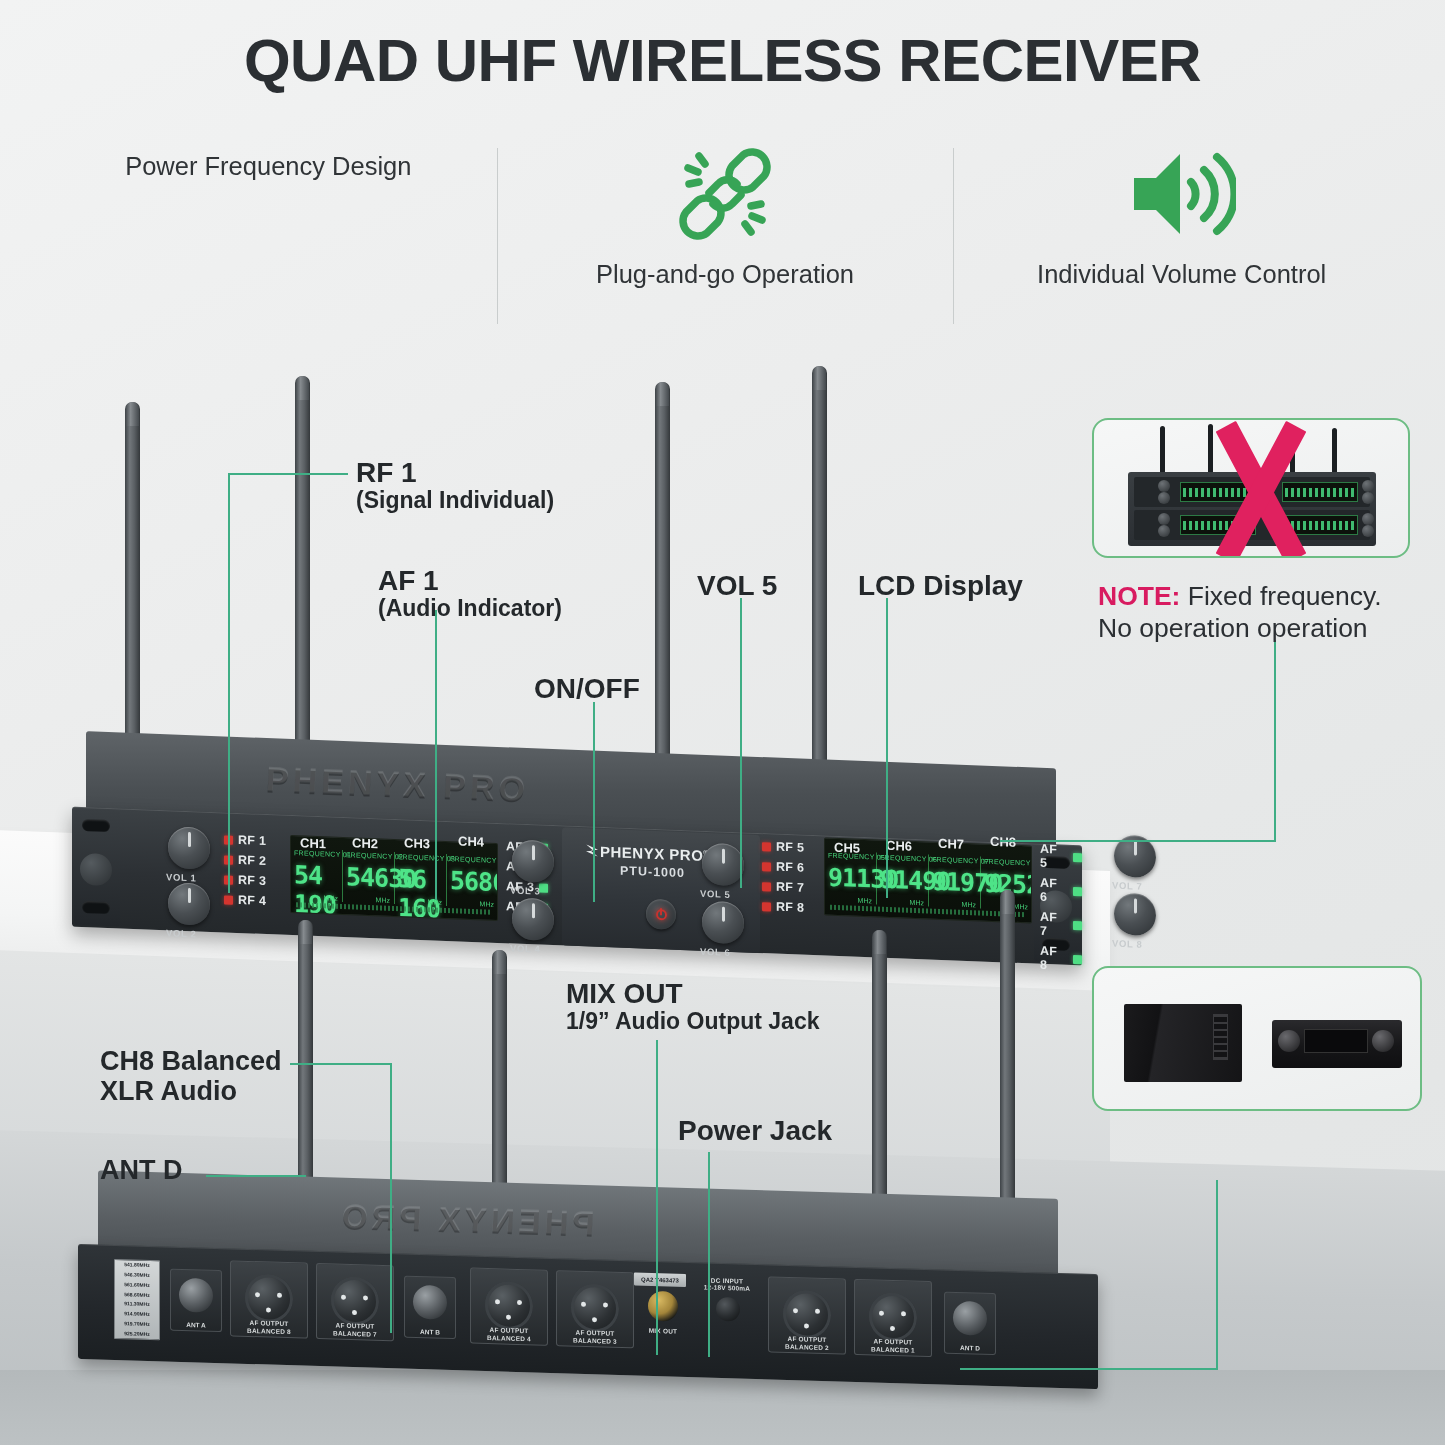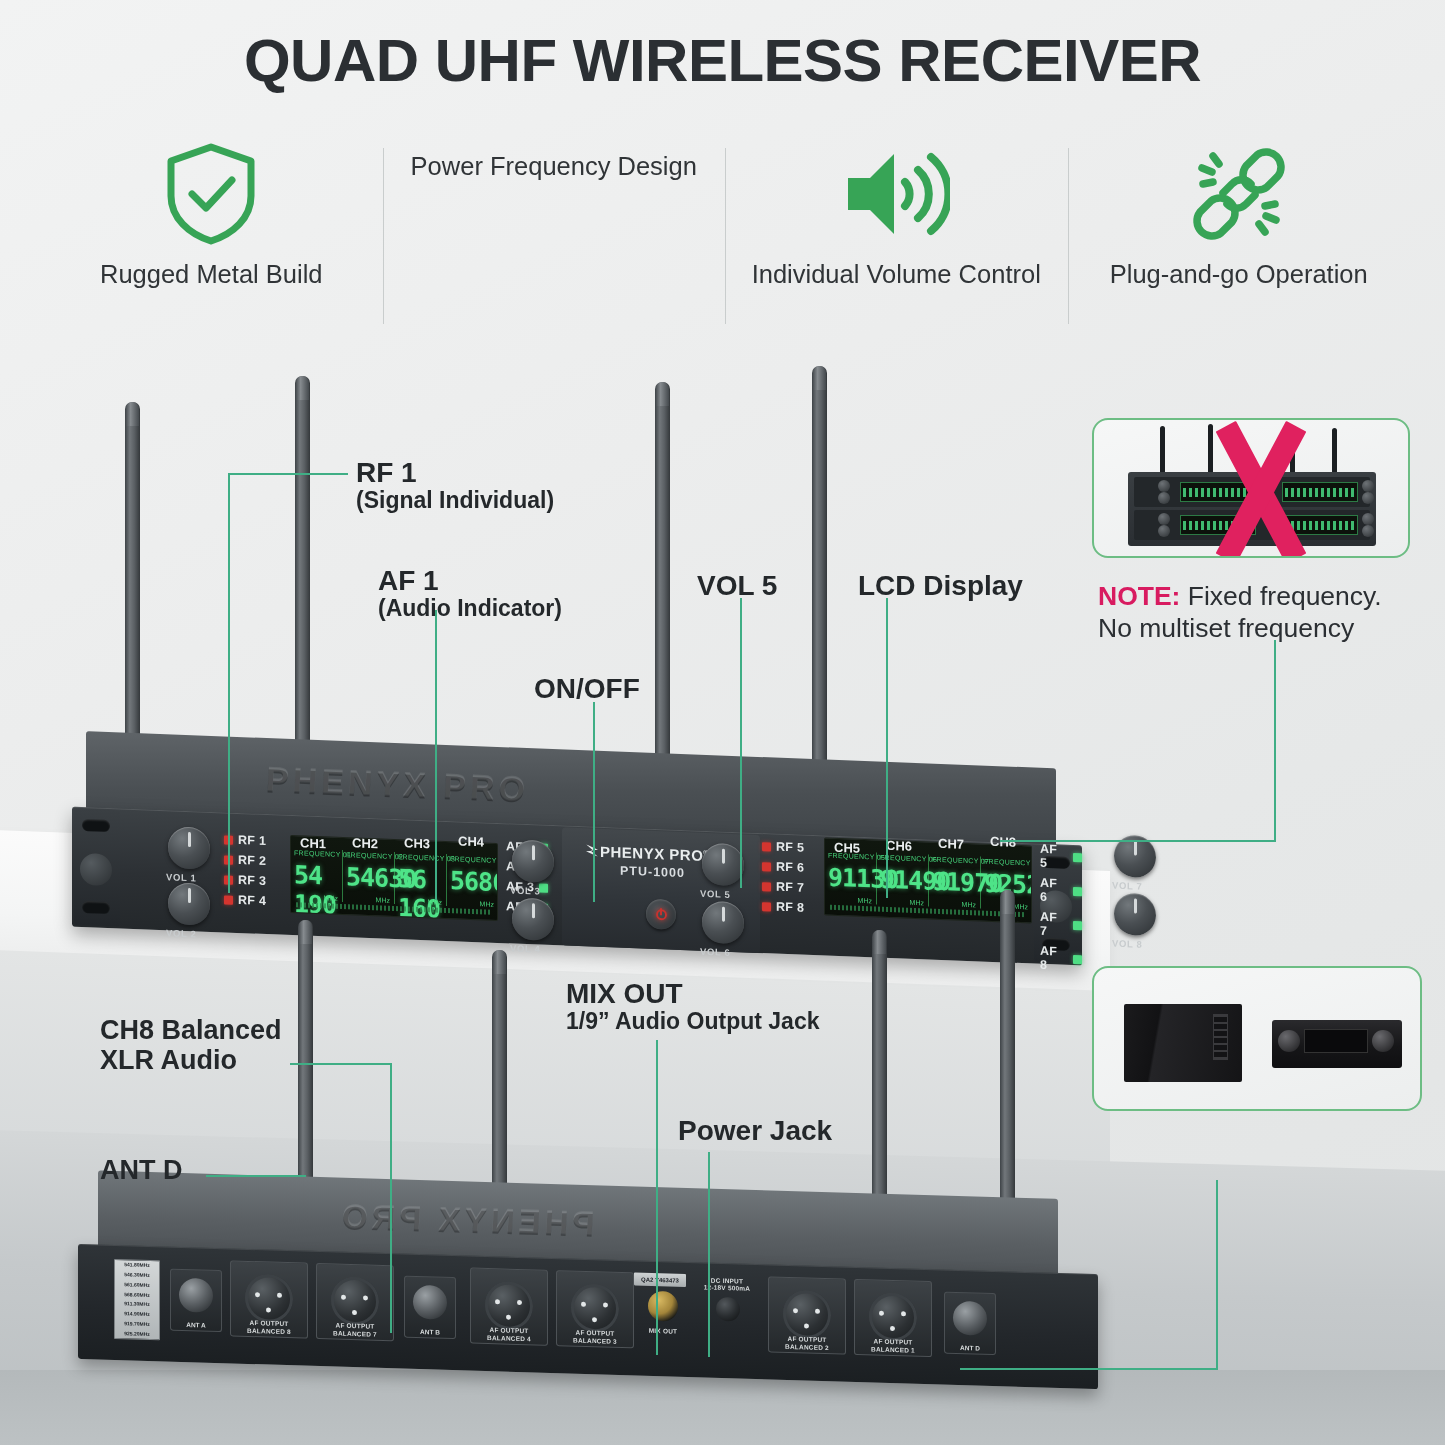--- a/index.html
+++ b/index.html
@@ -397,63 +397,54 @@
     background: #0a0a0c; border: 1px solid #333;
   }
 </style>
 </head>
 <body>
 
 <div id="header-title">QUAD UHF WIRELESS RECEIVER</div>
 
 <div id="feature-row">
 
-  <div class="feature">
-    <div class="feature-icon">
-      <svg width="96" height="104" viewBox="0 0 96 104">
-        <path d="M48 5 L88 19 V54 C88 76 70 92 48 99 C26 92 8 76 8 54 V19 Z" fill="none" stroke="#37a456" stroke-width="7" stroke-linejoin="round"></path>
-        <path d="M29 52 L43 66 L69 38" fill="none" stroke="#37a456" stroke-width="7" stroke-linecap="round" stroke-linejoin="round"></path>
-      </svg>
-    </div>
-    <div class="feature-label">Rugged Metal Build</div>
-  </div>
 
   <div class="feature">
     <div class="feature-label">Power Frequency Design</div>
-  </div>
-
-  <div class="feature">
-    <div class="feature-icon">
-      <svg width="108" height="100" viewBox="0 0 108 100">
-        <path d="M6 34 H28 L52 10 V90 L28 66 H6 Z" fill="#37a456"></path>
-        <g fill="none" stroke="#37a456" stroke-width="8" stroke-linecap="round">
-          <path d="M63 38 A18 18 0 0 1 63 62"></path>
-          <path d="M76 26 A32 32 0 0 1 76 74"></path>
-          <path d="M89 13 A48 48 0 0 1 89 87"></path>
-        </g>
-      </svg>
-    </div>
-    <div class="feature-label">Individual Volume Control</div>
   </div>
 
   <div class="feature">
     <div class="feature-icon">
       <svg width="100" height="104" viewBox="0 0 100 104">
         <g fill="none" stroke="#37a456" stroke-width="7.5" stroke-linecap="round">
           <path d="M57 24 L68 13 A15 15 0 0 1 89 34 L78 45 A15 15 0 0 1 57 24 Z"></path>
           <path d="M43 80 L32 91 A15 15 0 0 1 11 70 L22 59 A15 15 0 0 1 43 80 Z"></path>
           <path d="M38 62 A13 13 0 0 0 57 62 L66 53"></path>
           <path d="M62 42 A13 13 0 0 0 43 42 L34 51"></path>
           <path d="M24 14 L30 22 M13 26 L23 30 M14 42 L24 40"></path>
           <path d="M76 90 L70 82 M87 78 L77 74 M86 62 L76 64"></path>
         </g>
       </svg>
     </div>
     <div class="feature-label">Plug-and-go Operation</div>
   </div>
+
+  <div class="feature">
+    <div class="feature-icon">
+      <svg width="108" height="100" viewBox="0 0 108 100">
+        <path d="M6 34 H28 L52 10 V90 L28 66 H6 Z" fill="#37a456"></path>
+        <g fill="none" stroke="#37a456" stroke-width="8" stroke-linecap="round">
+          <path d="M63 38 A18 18 0 0 1 63 62"></path>
+          <path d="M76 26 A32 32 0 0 1 76 74"></path>
+          <path d="M89 13 A48 48 0 0 1 89 87"></path>
+        </g>
+      </svg>
+    </div>
+    <div class="feature-label">Individual Volume Control</div>
+  </div>
 </div>
 
 <div id="scene">
 
   <div class="ledge-top"></div>
   <div class="ledge-top-front"></div>
   <div class="ledge-bottom"></div>
   <div class="floor"></div>
 
   <div class="antenna" style="left:125px; top:72px; height:400px;"></div>
@@ -785,21 +776,21 @@
   </div>
 
   <div class="callout" style="left:697px; top:240px;">
     <span class="c-main">VOL 5</span>
   </div>
 
   <div class="callout" style="left:858px; top:240px;">
     <span class="c-main">LCD Display</span>
   </div>
 
-  <div class="callout reg" style="left:100px; top:685px;">
+  <div class="callout reg" style="left:100px; top:716px;">
     <span class="c-main">CH8 Balanced</span>
     <span class="c-main">XLR Audio</span>
   </div>
 
   <div class="callout reg" style="left:100px; top:825px;">
     <span class="c-main">ANT D</span>
   </div>
 
   <div class="callout" style="left:566px; top:648px;">
     <span class="c-main">MIX OUT</span>
@@ -836,21 +827,21 @@
     </div>
 
     <div class="big-x">
       <span></span>
         <span></span>
     </div>
   </div>
 
   <div class="note-text" style="left:1098px; top:250px; width:340px;">
     <span class="note-kw">NOTE:</span><span> Fixed frequency.</span><br>
-    <span>No multiset frequency</span>
+    <span>No operation operation</span>
   </div>
 
   <div class="note-card" style="left:1092px; top:636px; width:330px; height:145px;">
     <div class="spk"></div>
     <div class="amp">
       <div class="amp-knob" style="left:6px;"></div>
       <div class="amp-disp"></div>
       <div class="amp-knob" style="left:100px;"></div>
     </div>
   </div>

